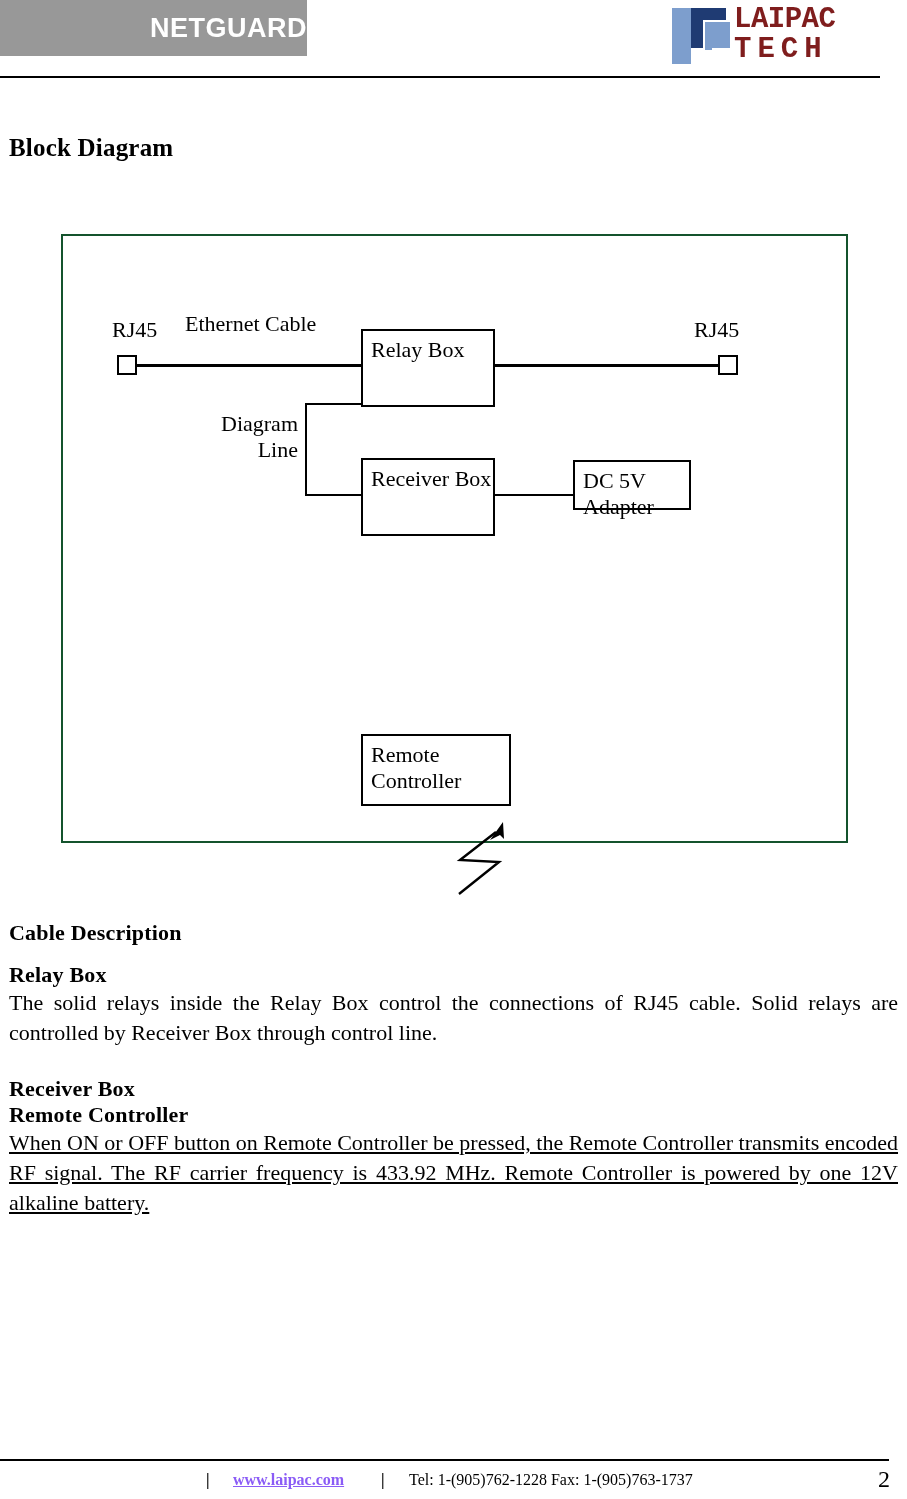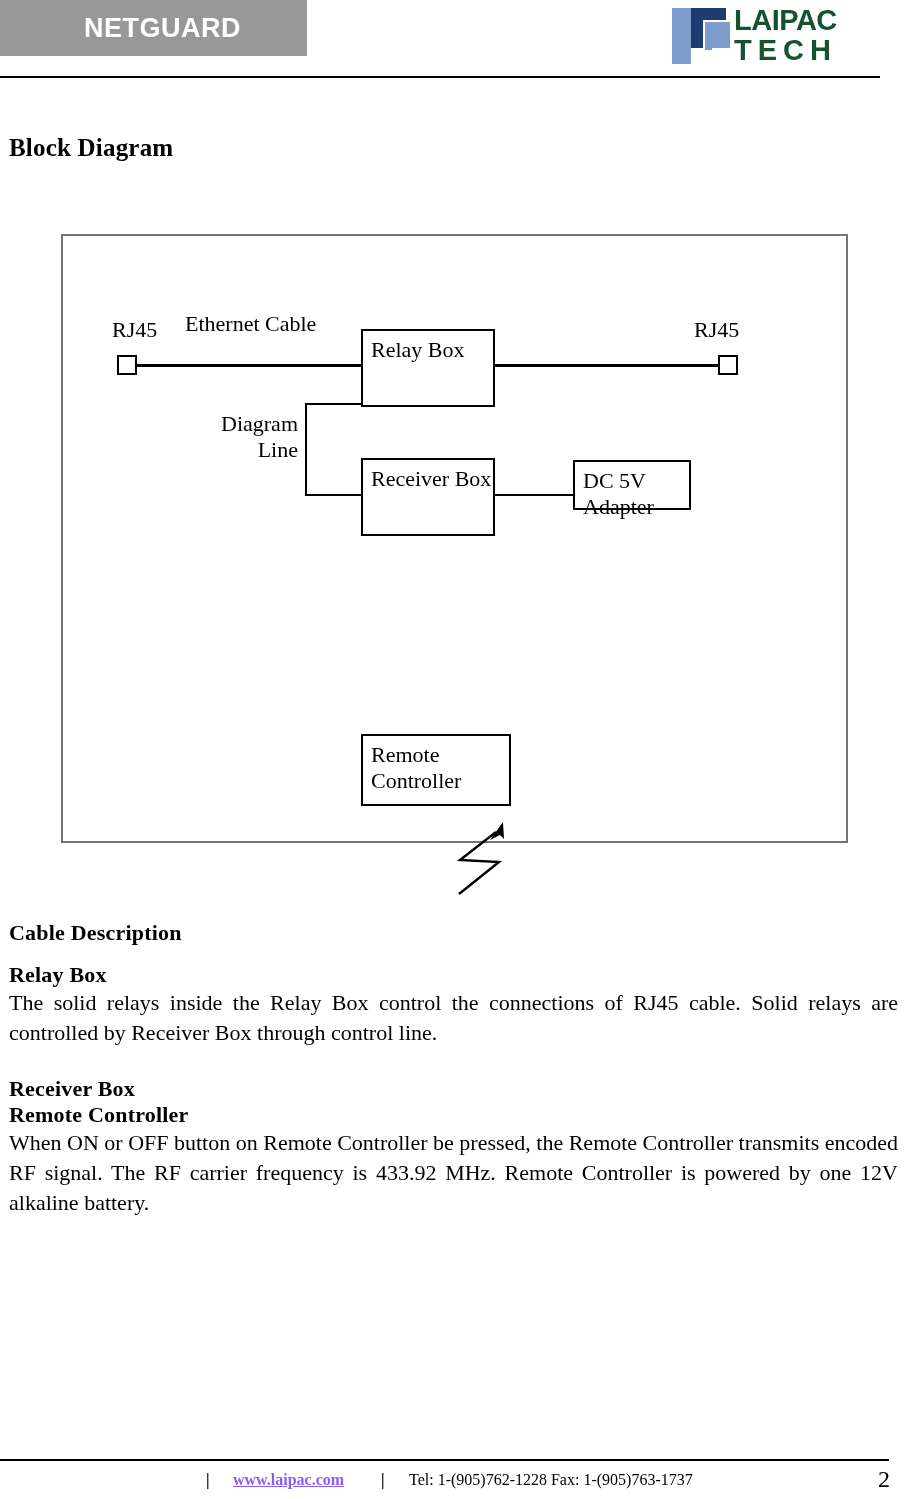--- a/index.html
+++ b/index.html
@@ -29,21 +29,21 @@
     height: 56px;
     background: #989898;
   }
   #brand-name {
     position: absolute;
     left: 0;
     top: 0;
     width: 307px;
     height: 56px;
     line-height: 56px;
-    text-align: center;
+    text-align: right;
     color: #ffffff;
     font-family: "Liberation Sans", "DejaVu Sans", sans-serif;
     font-weight: bold;
     font-size: 27px;
     letter-spacing: 0.5px;
     padding-left: 18px;
     box-sizing: border-box;
   }
 
   #logo {
@@ -59,23 +59,23 @@
     top: 2px;
     width: 58px;
     height: 56px;
   }
   #logo-text {
     position: absolute;
     left: 62px;
     top: 0px;
     width: 130px;
     height: 60px;
-    font-family: Liberation Sans, sans-serif;
-    font-weight: bold;
-    color: #14532d;
+    font-family: Liberation Mono, monospace;
+    font-weight: bold;
+    color: #7f1d1d;
   }
   #logo-line1 {
     position: absolute;
     left: 0;
     top: -2px;
     font-size: 29px;
     letter-spacing: -0.5px;
     line-height: 32px;
   }
   #logo-line2 {
@@ -106,21 +106,21 @@
     letter-spacing: 0.2px;
   }
 
   
   #diagram {
     position: absolute;
     left: 61px;
     top: 234px;
     width: 787px;
     height: 609px;
-    border: 2px solid #737373;
+    border: 2px solid #14532d;
     box-sizing: border-box;
   }
   .dbox {
     position: absolute;
     border: 2px solid #000000;
     box-sizing: border-box;
     background: #ffffff;
     font-size: 22px;
     line-height: 26px;
     padding: 6px 0 0 8px;
@@ -174,21 +174,21 @@
     font-weight: bold;
     margin: 0;
     letter-spacing: 0.2px;
   }
   .para {
     font-size: 22px;
     line-height: 30px;
     margin: 0 0 28px 0;
     text-align: justify;
   }
-  .para.last { margin-bottom: 16px; }
+  .para.last { margin-bottom: 16px; text-decoration: underline; }
 
   
   #footer-rule {
     position: absolute;
     left: 0;
     top: 1459px;
     width: 889px;
     height: 2px;
     background: #000000;
   }

